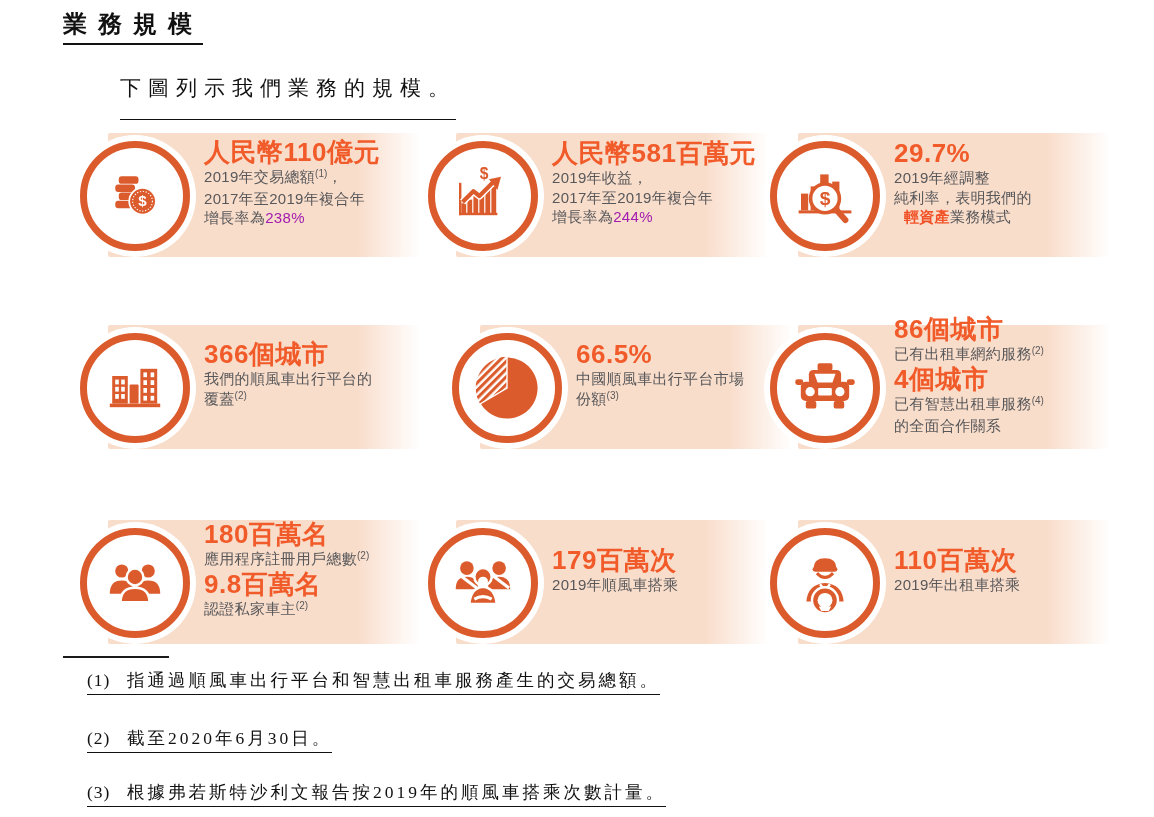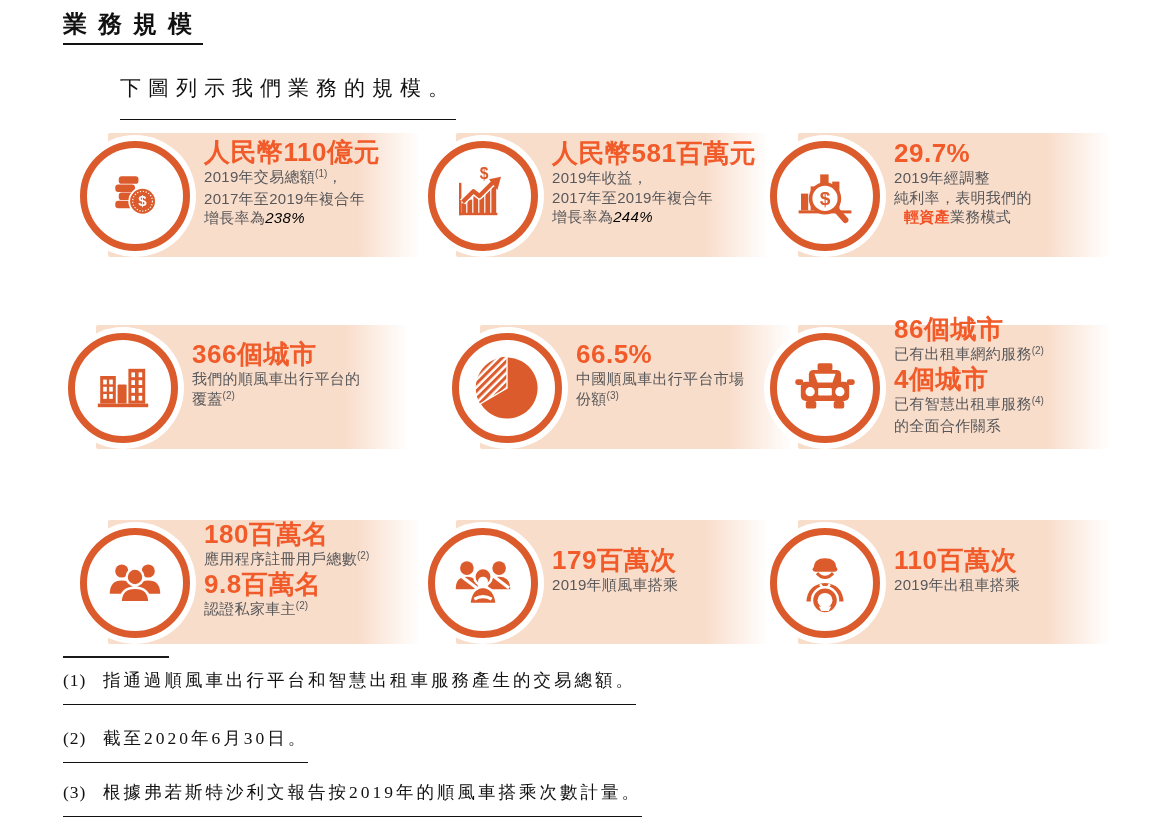--- a/index.html
+++ b/index.html
@@ -34,30 +34,30 @@
     position:absolute;left:124px;top:-8px;height:100px;width:215px;
     display:flex;flex-direction:column;justify-content:center;z-index:3;
   }
   .headline{
     font-size:26px;line-height:29px;font-weight:bold;color:#F15A29;
     letter-spacing:0.5px;white-space:nowrap;
   }
   .bodyline{
     font-size:15px;line-height:19.5px;color:#58585A;letter-spacing:0.3px;white-space:nowrap;
   }
-  .accent{color:#000000;font-style:italic;}
+  .accent{color:#a21caf;}
   .accent-bold{color:#F15126;font-weight:bold;padding-left:10px;}
   .sup{font-size:10px;position:relative;top:-5px;letter-spacing:0;}
   .fn-rule{position:absolute;left:63px;top:656px;width:106px;height:2px;background:#1a1a1a;}
   .footnote{
     position:absolute;left:63px;
     font-family:"Liberation Serif",serif;font-size:17.5px;letter-spacing:3px;color:#111;
     white-space:nowrap;
   }
-  .fn-line{border-bottom:1.5px solid #111;padding-bottom:12px;display:inline-block;}
+  .fn-line{border-bottom:1.5px solid #111;padding-bottom:2px;display:inline-block;margin-left:24px;}
   .fn-marker{display:inline-block;width:40px;letter-spacing:1px;}
 </style>
 </head>
 <body>
 
 <div class="doc-title">業務規模</div>
 <div class="doc-subtitle">下圖列示我們業務的規模。</div>
 
 <div class="card" style="left:80px;top:141px;">
   <div class="plate"></div>
@@ -127,21 +127,21 @@
     </svg>
   </div>
   <div class="content">
     <div class="headline">29.7%</div>
     <div class="bodyline">2019年經調整</div>
     <div class="bodyline">純利率，表明我們的</div>
     <div class="bodyline"><span class="accent-bold">輕資產</span><span>業務模式</span></div>
   </div>
 </div>
 
-<div class="card" style="left:68px;top:333px;">
+<div class="card" style="left:80px;top:333px;">
   <div class="plate"></div>
   <div class="badge">
     <svg viewBox="0 0 100 100" width="60" height="60">
       <g fill="#DC5B2C">
         <rect x="12" y="30" width="26" height="46"></rect>
         <rect x="41" y="44" width="15" height="32" rx="2"></rect>
         <rect x="59" y="18" width="28" height="58"></rect>
         <rect x="8" y="76" width="84" height="6"></rect>
       </g>
       <g fill="#fff">

